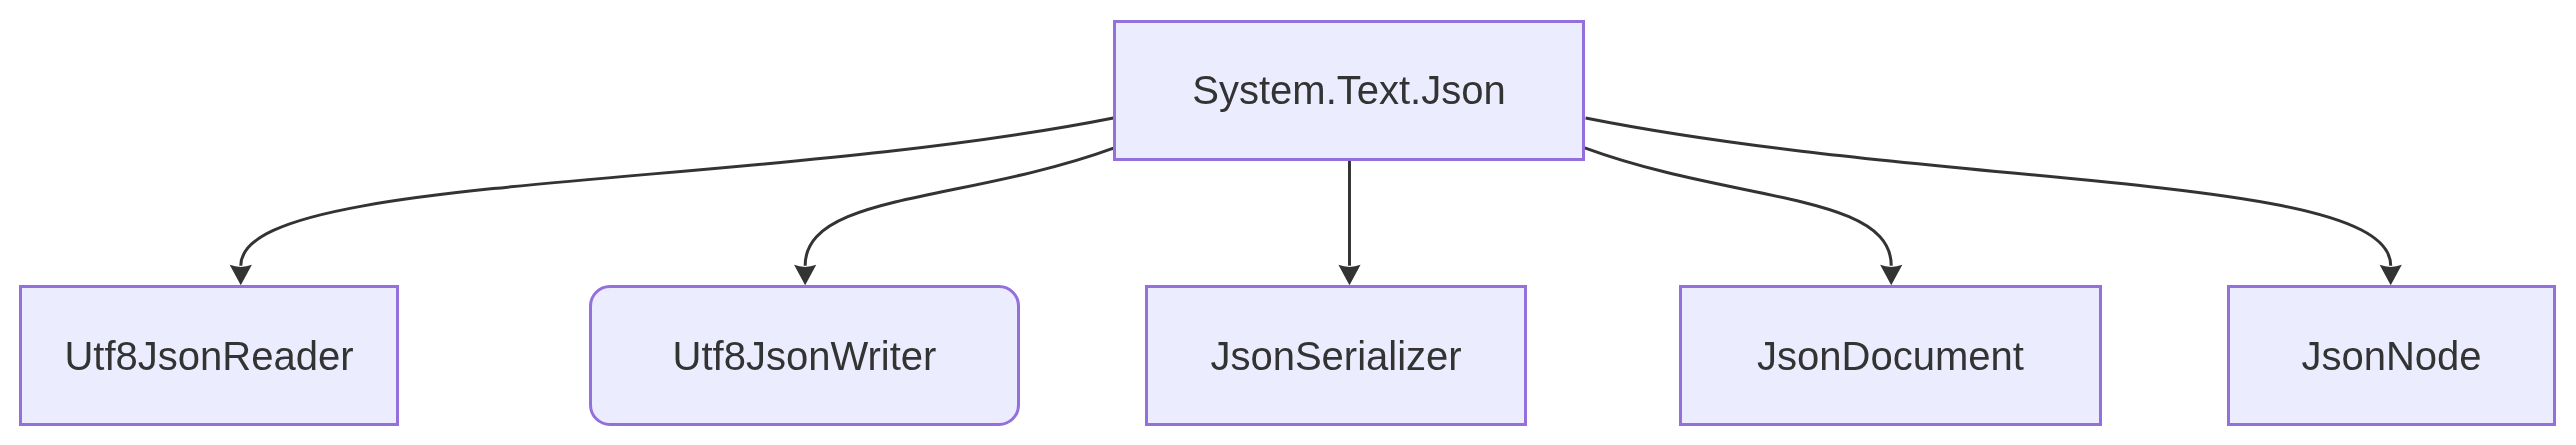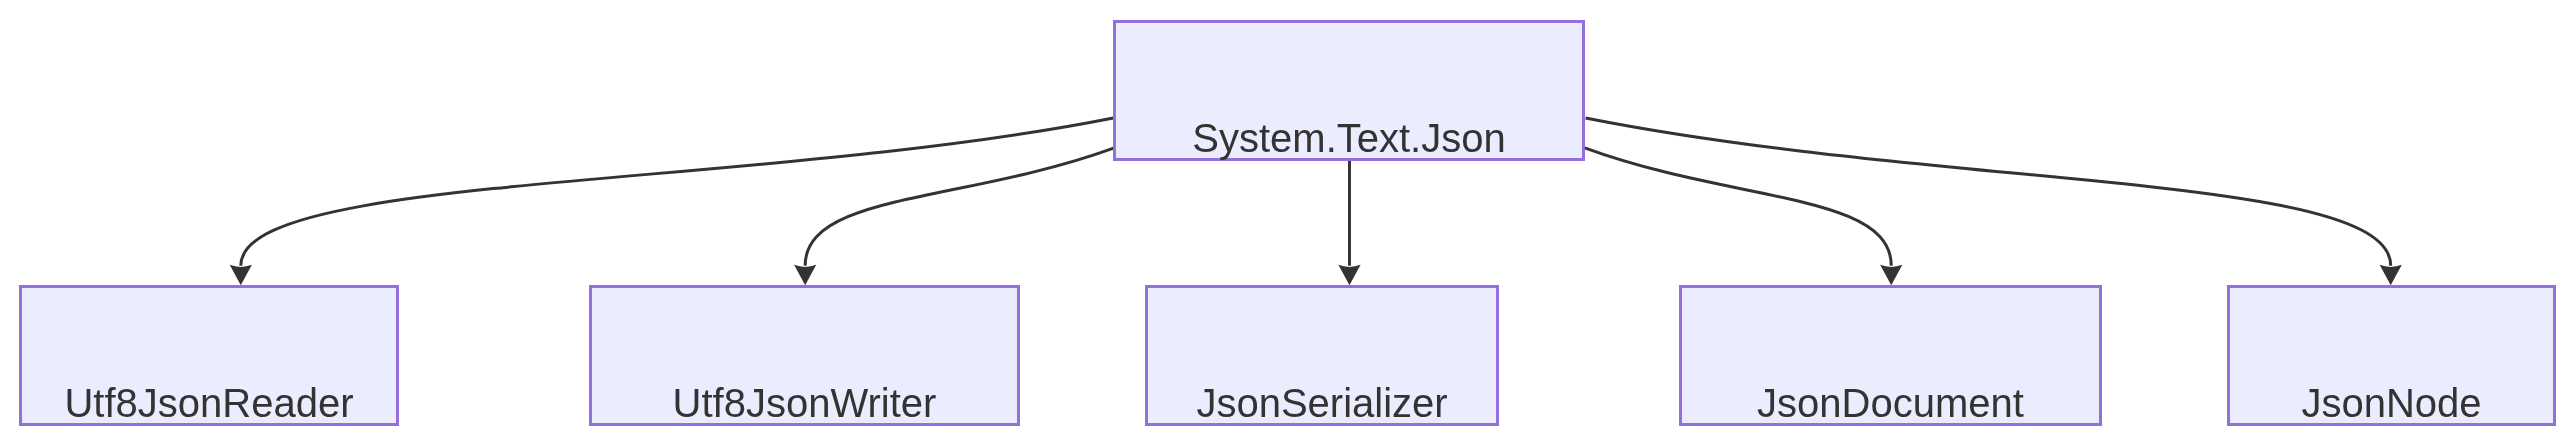--- a/index.html
+++ b/index.html
@@ -28,30 +28,30 @@
   }
   .arrowhead{
     fill:var(--edge-color);
     stroke:none;
   }
   .node{
     position:absolute;
     box-sizing:border-box;
     background:var(--node-fill);
     border:3.4px solid var(--node-border);
-    display:flex;align-items:flex-end;justify-content:center;
+    display:flex;align-items:center;justify-content:center;
     color:var(--text-color);
     font-size:40px;
     line-height:1;
     white-space:nowrap;
   }
   .n-root{left:1113px;top:19.6px;width:472px;height:141px;}
   .n-c0{left:19px;top:285px;width:380px;height:141px;}
-  .n-c1{left:589px;top:285px;width:431px;height:141px;}
-  .n-c2{left:1145px;top:285px;width:354px;height:141px;}
+  .n-c1{left:589px;top:285px;width:431px;height:141px;border-radius:21px;}
+  .n-c2{left:1145px;top:285px;width:382px;height:141px;}
   .n-c3{left:1679px;top:285px;width:423px;height:141px;}
   .n-c4{left:2227px;top:285px;width:329px;height:141px;}
 </style>
 </head>
 <body>
 
 <div class="canvas">
 
   <svg class="edges" viewBox="0 0 3017 522" aria-hidden="true">
 

